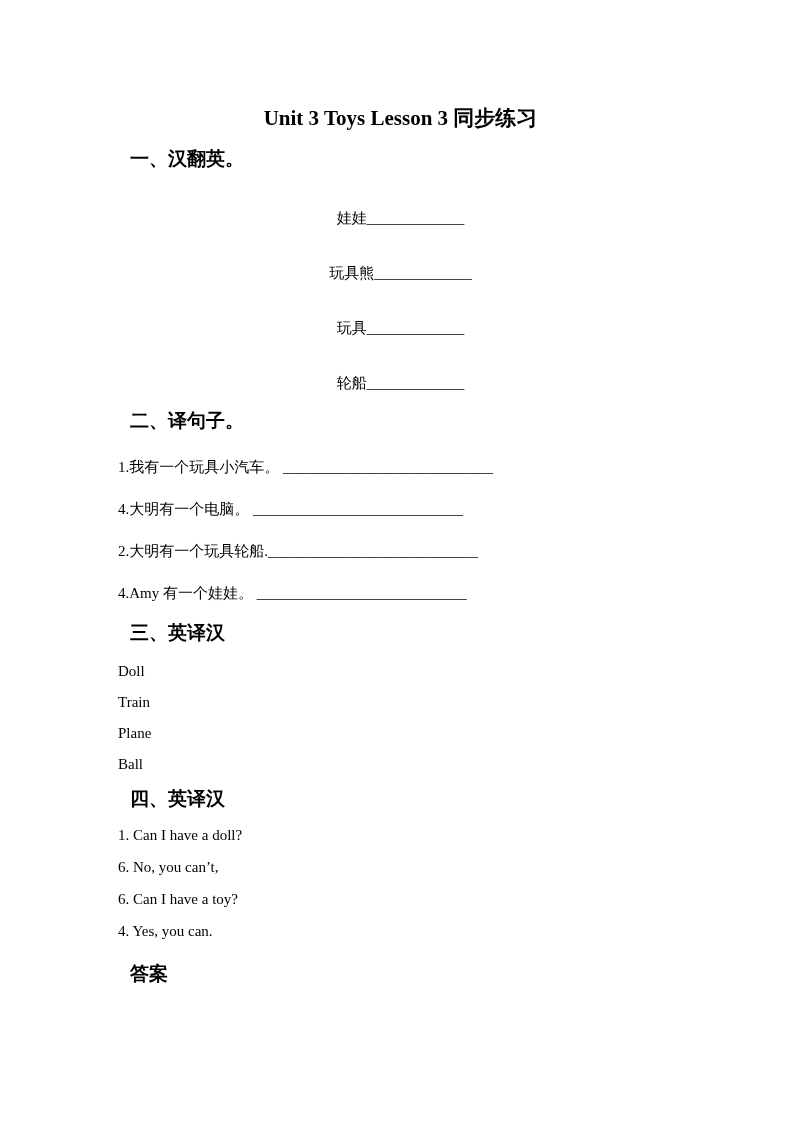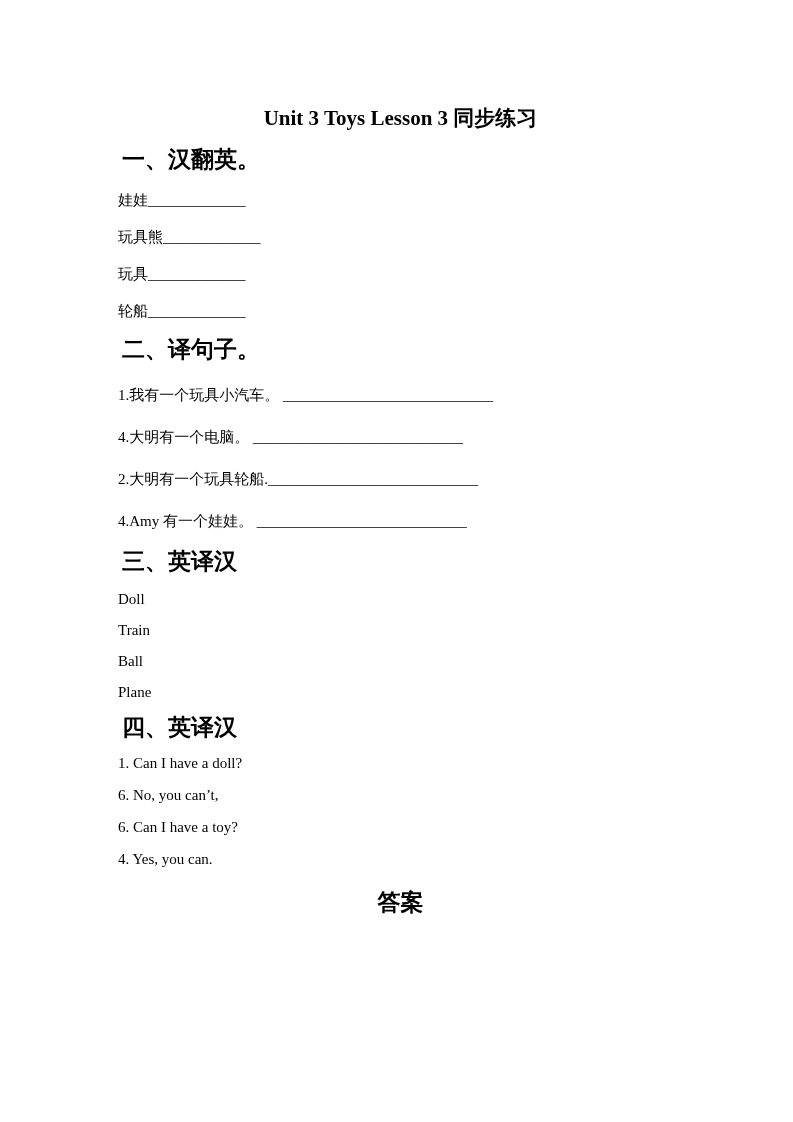--- a/index.html
+++ b/index.html
@@ -24,49 +24,49 @@
     font-family: "Liberation Serif", "DejaVu Serif", serif;
     font-weight: bold;
     font-size: 21px;
     line-height: 24px;
     text-align: center;
     margin: 0 0 17px 0;
   }
   .sec-heading {
     font-family: "Liberation Sans", "DejaVu Sans", sans-serif;
     font-weight: bold;
-    font-size: 23px;
+    font-size: 19px;
     line-height: 24px;
-    margin: 4px;
+    margin: 12px;
   }
   .line {
     font-size: 15px;
     line-height: 16px;
     margin: 0;
     white-space: pre;
   }
   .line-cn {
     font-family: "Liberation Serif", "DejaVu Serif", serif;
   }
   .line-en {
     font-family: "Liberation Serif", "DejaVu Serif", serif;
   }
   
   .sec1-heading   { margin-top: 0; }
-  .sec1 .line     { margin-top: 21px; }
+  .sec1 .line     { margin-top: 39px; text-align: center; }
   .sec2-heading   { margin-top: 18px; }
   .sec2 .line     { margin-top: 26px; }
   .sec3-heading   { margin-top: 20px; }
   .sec3 .line:first-of-type { margin-top: 18px; }
   .sec3 .line     { margin-top: 15px; }
   .sec4-heading   { margin-top: 15px; }
   .sec4 .line     { margin-top: 16px; }
   .sec5-heading   { margin-top: 15px; }
   .sec5 .line     { margin-top: 19px; }
-  .answer-heading { margin-top: 23px; text-align: center; }
+  .answer-heading { margin-top: 23px; }
 </style>
 </head>
 <body>
 
 <div class="page">
 
   <div class="doc-title">Unit 3 Toys Lesson 3 同步练习</div>
 
   <div class="sec1">
     <div class="sec-heading sec1-heading">一、汉翻英。</div>
@@ -81,22 +81,22 @@
     <p class="line line-cn">1.我有一个玩具小汽车。 ____________________________</p>
     <p class="line line-cn">4.大明有一个电脑。 ____________________________</p>
     <p class="line line-cn">2.大明有一个玩具轮船.____________________________</p>
     <p class="line line-cn">4.Amy 有一个娃娃。 ____________________________</p>
   </div>
 
   <div class="sec3">
     <div class="sec-heading sec3-heading">三、英译汉</div>
     <p class="line line-en">Doll</p>
     <p class="line line-en">Train</p>
+    <p class="line line-en">Plane</p>
     <p class="line line-en">Ball</p>
-    <p class="line line-en">Plane</p>
   </div>
 
   <div class="sec4">
     <div class="sec-heading sec4-heading">四、英译汉</div>
     <p class="line line-en">1. Can I have a doll?</p>
     <p class="line line-en">6. No, you can’t,</p>
     <p class="line line-en">6. Can I have a toy?</p>
     <p class="line line-en">4. Yes, you can.</p>
   </div>
 

